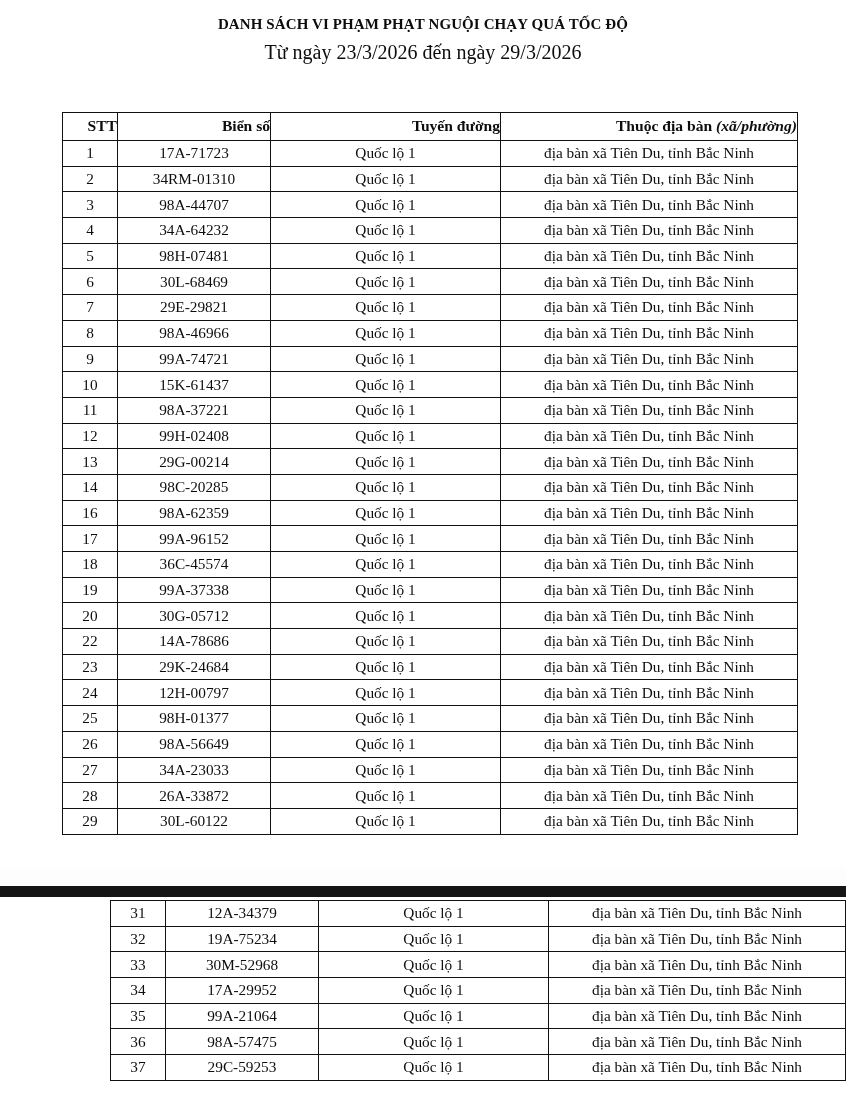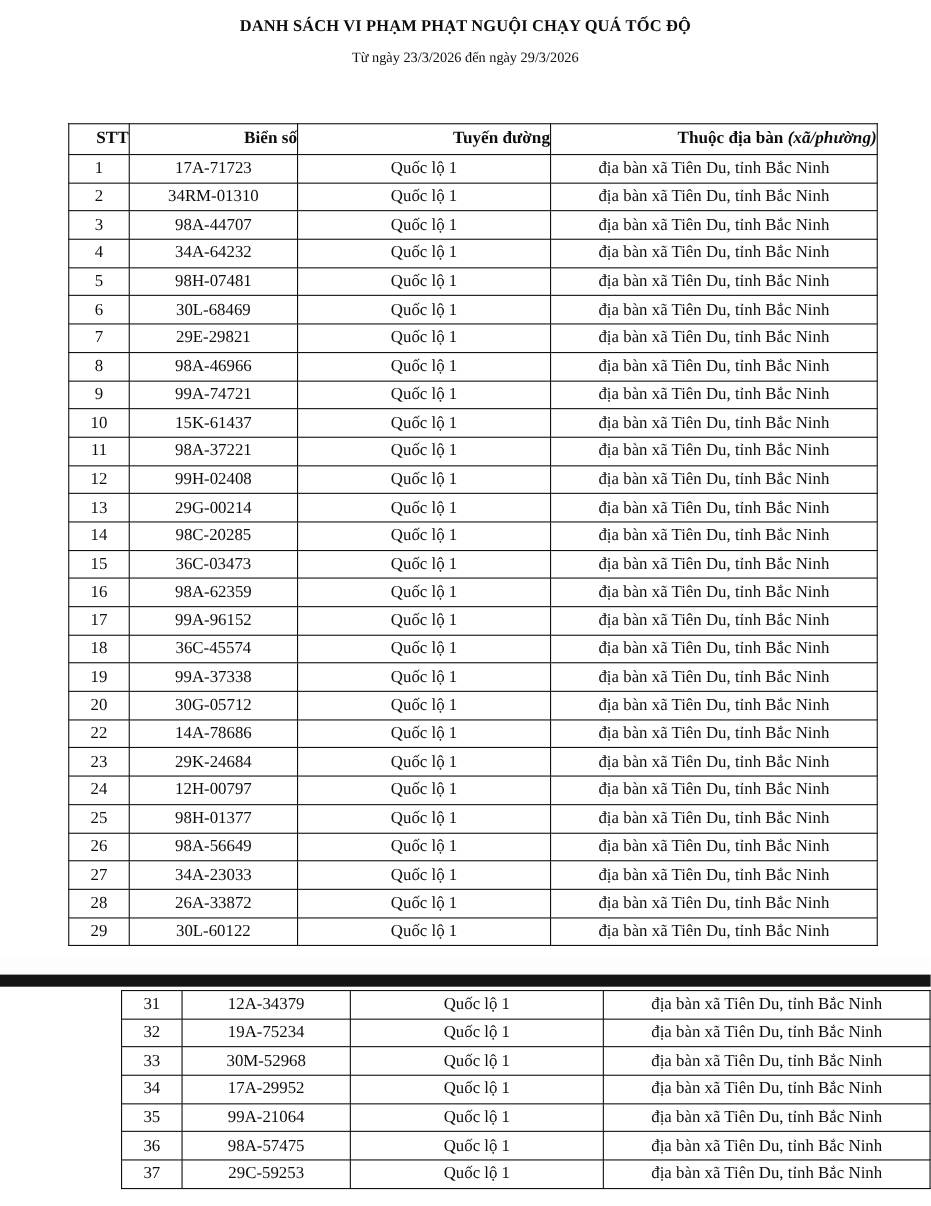--- a/index.html
+++ b/index.html
@@ -28,21 +28,21 @@
     text-align: center;
   }
   .doc-title {
     font-size: 15px;
     font-weight: bold;
     line-height: 23px;
     letter-spacing: 0.1px;
     margin: 0;
   }
   .doc-subtitle {
-    font-size: 13px;
+    font-size: 20px;
     line-height: 22px;
     margin: 5px 0 0 0;
   }
 
   
   .table-wrap {
     position: absolute;
     left: 62px;
     width: 735px;
   }
@@ -216,26 +216,20 @@
               <td>Quốc lộ 1</td>
               <td>địa bàn xã Tiên Du, tỉnh Bắc Ninh</td>
             </tr>
             <tr>
               <td>14</td>
               <td>98C-20285</td>
               <td>Quốc lộ 1</td>
               <td>địa bàn xã Tiên Du, tỉnh Bắc Ninh</td>
             </tr>
             <tr>
-              <td>15</td>
-              <td>36C-03473</td>
-              <td>Quốc lộ 1</td>
-              <td>địa bàn xã Tiên Du, tỉnh Bắc Ninh</td>
-            </tr>
-            <tr>
               <td>16</td>
               <td>98A-62359</td>
               <td>Quốc lộ 1</td>
               <td>địa bàn xã Tiên Du, tỉnh Bắc Ninh</td>
             </tr>
             <tr>
               <td>17</td>
               <td>99A-96152</td>
               <td>Quốc lộ 1</td>
               <td>địa bàn xã Tiên Du, tỉnh Bắc Ninh</td>

